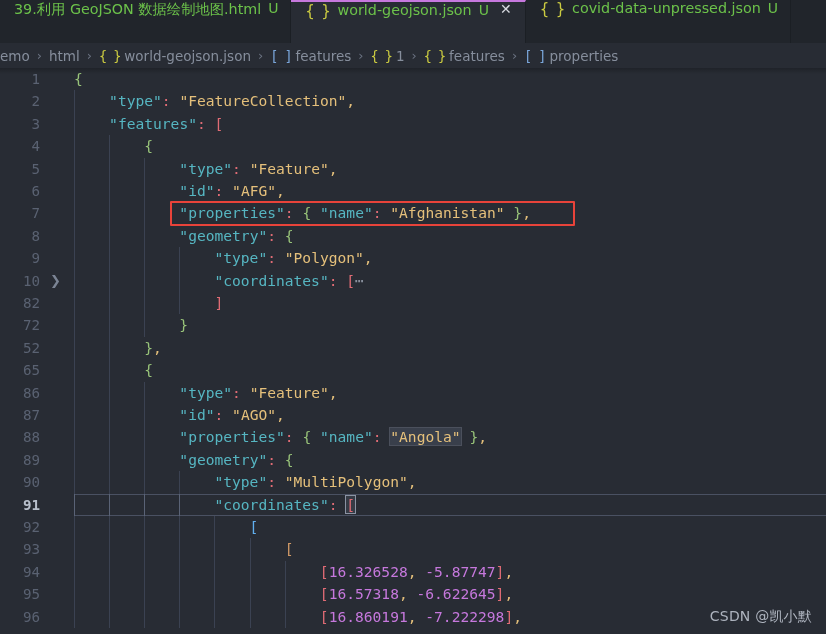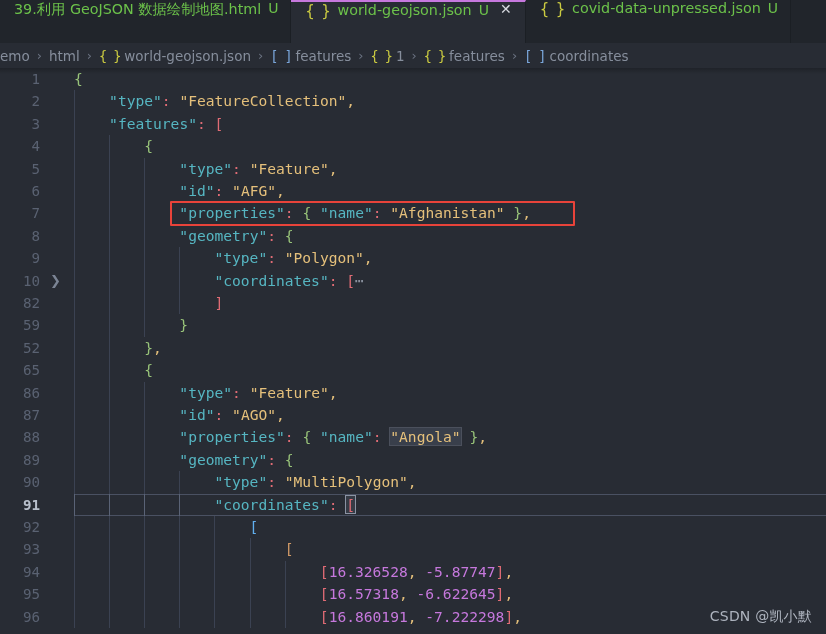--- a/index.html
+++ b/index.html
@@ -304,38 +304,38 @@
         <span class="crumb-label">1</span>
       </span>
       <span class="crumb-sep">›</span>
       <span class="crumb">
         <span class="crumb-icon obj">{ }</span>
         <span class="crumb-label">features</span>
       </span>
       <span class="crumb-sep">›</span>
       <span class="crumb">
         <span class="crumb-icon arr">[ ]</span>
-        <span class="crumb-label">coordinates</span>
+        <span class="crumb-label">properties</span>
       </span>
     </div>
 
   <div class="editor">
     <div class="code-rows" id="code-rows">
         <div class="row" style="top: 0px; position: absolute; left: 0px; width: 826px;"><div class="guides"></div><span class="lineno">1</span><span class="code" style="left: 74px;"><span class="t-brace-g">{</span></span></div>
         <div class="row" style="top: 22.4px; position: absolute; left: 0px; width: 826px;"><div class="guides"><div class="guide" style="left: 0px;"></div></div><span class="lineno">2</span><span class="code" style="left: 109.12px;"><span class="t-key">"type"</span><span class="t-colon">:</span><span class="t-punc"> </span><span class="t-str">"FeatureCollection"</span><span class="t-comma">,</span></span></div>
         <div class="row" style="top: 44.8px; position: absolute; left: 0px; width: 826px;"><div class="guides"><div class="guide" style="left: 0px;"></div></div><span class="lineno">3</span><span class="code" style="left: 109.12px;"><span class="t-key">"features"</span><span class="t-colon">:</span><span class="t-punc"> </span><span class="t-brk-pink">[</span></span></div>
         <div class="row" style="top: 67.2px; position: absolute; left: 0px; width: 826px;"><div class="guides"><div class="guide" style="left: 0px;"></div><div class="guide" style="left: 35.12px;"></div></div><span class="lineno">4</span><span class="code" style="left: 144.24px;"><span class="t-brace-g">{</span></span></div>
         <div class="row" style="top: 89.6px; position: absolute; left: 0px; width: 826px;"><div class="guides"><div class="guide" style="left: 0px;"></div><div class="guide" style="left: 35.12px;"></div><div class="guide" style="left: 70.24px;"></div></div><span class="lineno">5</span><span class="code" style="left: 179.36px;"><span class="t-key">"type"</span><span class="t-colon">:</span><span class="t-punc"> </span><span class="t-str">"Feature"</span><span class="t-comma">,</span></span></div>
         <div class="row" style="top: 112px; position: absolute; left: 0px; width: 826px;"><div class="guides"><div class="guide" style="left: 0px;"></div><div class="guide" style="left: 35.12px;"></div><div class="guide" style="left: 70.24px;"></div></div><span class="lineno">6</span><span class="code" style="left: 179.36px;"><span class="t-key">"id"</span><span class="t-colon">:</span><span class="t-punc"> </span><span class="t-str">"AFG"</span><span class="t-comma">,</span></span></div>
         <div class="row" style="top: 134.4px; position: absolute; left: 0px; width: 826px;"><div class="guides"><div class="guide" style="left: 0px;"></div><div class="guide" style="left: 35.12px;"></div><div class="guide" style="left: 70.24px;"></div></div><span class="lineno">7</span><span class="code" style="left: 179.36px;"><span class="t-key">"properties"</span><span class="t-colon">:</span><span class="t-punc"> </span><span class="t-brace-g">{</span><span class="t-punc"> </span><span class="t-key">"name"</span><span class="t-colon">:</span><span class="t-punc"> </span><span class="t-str">"Afghanistan"</span><span class="t-punc"> </span><span class="t-brace-g">}</span><span class="t-comma">,</span></span></div>
         <div class="row" style="top: 156.8px; position: absolute; left: 0px; width: 826px;"><div class="guides"><div class="guide" style="left: 0px;"></div><div class="guide" style="left: 35.12px;"></div><div class="guide" style="left: 70.24px;"></div></div><span class="lineno">8</span><span class="code" style="left: 179.36px;"><span class="t-key">"geometry"</span><span class="t-colon">:</span><span class="t-punc"> </span><span class="t-brace-g">{</span></span></div>
         <div class="row" style="top: 179.2px; position: absolute; left: 0px; width: 826px;"><div class="guides"><div class="guide" style="left: 0px;"></div><div class="guide" style="left: 35.12px;"></div><div class="guide" style="left: 70.24px;"></div><div class="guide" style="left: 105.36px;"></div></div><span class="lineno">9</span><span class="code" style="left: 214.48px;"><span class="t-key">"type"</span><span class="t-colon">:</span><span class="t-punc"> </span><span class="t-str">"Polygon"</span><span class="t-comma">,</span></span></div>
         <div class="row" style="top: 201.6px; position: absolute; left: 0px; width: 826px;"><div class="guides"><div class="guide" style="left: 0px;"></div><div class="guide" style="left: 35.12px;"></div><div class="guide" style="left: 70.24px;"></div><div class="guide" style="left: 105.36px;"></div></div><span class="lineno">10</span><span class="fold-chevron">❯</span><span class="code" style="left: 214.48px;"><span class="t-key">"coordinates"</span><span class="t-colon">:</span><span class="t-punc"> </span><span class="t-brk-pink">[</span><span class="t-dots">⋯</span></span></div>
         <div class="row" style="top: 224px; position: absolute; left: 0px; width: 826px;"><div class="guides"><div class="guide" style="left: 0px;"></div><div class="guide" style="left: 35.12px;"></div><div class="guide" style="left: 70.24px;"></div><div class="guide" style="left: 105.36px;"></div></div><span class="lineno">82</span><span class="code" style="left: 214.48px;"><span class="t-brk-pink">]</span></span></div>
-        <div class="row" style="top: 246.4px; position: absolute; left: 0px; width: 826px;"><div class="guides"><div class="guide" style="left: 0px;"></div><div class="guide" style="left: 35.12px;"></div><div class="guide" style="left: 70.24px;"></div></div><span class="lineno">59</span><span class="code" style="left: 179.36px;"><span class="t-brace-g">}</span></span></div>
+        <div class="row" style="top: 246.4px; position: absolute; left: 0px; width: 826px;"><div class="guides"><div class="guide" style="left: 0px;"></div><div class="guide" style="left: 35.12px;"></div><div class="guide" style="left: 70.24px;"></div></div><span class="lineno">72</span><span class="code" style="left: 179.36px;"><span class="t-brace-g">}</span></span></div>
         <div class="row" style="top: 268.8px; position: absolute; left: 0px; width: 826px;"><div class="guides"><div class="guide" style="left: 0px;"></div><div class="guide" style="left: 35.12px;"></div></div><span class="lineno">52</span><span class="code" style="left: 144.24px;"><span class="t-brace-g">}</span><span class="t-comma">,</span></span></div>
         <div class="row" style="top: 291.2px; position: absolute; left: 0px; width: 826px;"><div class="guides"><div class="guide" style="left: 0px;"></div><div class="guide" style="left: 35.12px;"></div></div><span class="lineno">65</span><span class="code" style="left: 144.24px;"><span class="t-brace-g">{</span></span></div>
         <div class="row" style="top: 313.6px; position: absolute; left: 0px; width: 826px;"><div class="guides"><div class="guide" style="left: 0px;"></div><div class="guide" style="left: 35.12px;"></div><div class="guide" style="left: 70.24px;"></div></div><span class="lineno">86</span><span class="code" style="left: 179.36px;"><span class="t-key">"type"</span><span class="t-colon">:</span><span class="t-punc"> </span><span class="t-str">"Feature"</span><span class="t-comma">,</span></span></div>
         <div class="row" style="top: 336px; position: absolute; left: 0px; width: 826px;"><div class="guides"><div class="guide" style="left: 0px;"></div><div class="guide" style="left: 35.12px;"></div><div class="guide" style="left: 70.24px;"></div></div><span class="lineno">87</span><span class="code" style="left: 179.36px;"><span class="t-key">"id"</span><span class="t-colon">:</span><span class="t-punc"> </span><span class="t-str">"AGO"</span><span class="t-comma">,</span></span></div>
         <div class="row" style="top: 358.4px; position: absolute; left: 0px; width: 826px;"><div class="guides"><div class="guide" style="left: 0px;"></div><div class="guide" style="left: 35.12px;"></div><div class="guide" style="left: 70.24px;"></div></div><span class="lineno">88</span><span class="code" style="left: 179.36px;"><span class="t-key">"properties"</span><span class="t-colon">:</span><span class="t-punc"> </span><span class="t-brace-g">{</span><span class="t-punc"> </span><span class="t-key">"name"</span><span class="t-colon">:</span><span class="t-punc"> </span><span class="t-str wordmatch">"Angola"</span><span class="t-punc"> </span><span class="t-brace-g">}</span><span class="t-comma">,</span></span></div>
         <div class="row" style="top: 380.8px; position: absolute; left: 0px; width: 826px;"><div class="guides"><div class="guide" style="left: 0px;"></div><div class="guide" style="left: 35.12px;"></div><div class="guide" style="left: 70.24px;"></div></div><span class="lineno">89</span><span class="code" style="left: 179.36px;"><span class="t-key">"geometry"</span><span class="t-colon">:</span><span class="t-punc"> </span><span class="t-brace-g">{</span></span></div>
         <div class="row" style="top: 403.2px; position: absolute; left: 0px; width: 826px;"><div class="guides"><div class="guide" style="left: 0px;"></div><div class="guide" style="left: 35.12px;"></div><div class="guide" style="left: 70.24px;"></div><div class="guide" style="left: 105.36px;"></div></div><span class="lineno">90</span><span class="code" style="left: 214.48px;"><span class="t-key">"type"</span><span class="t-colon">:</span><span class="t-punc"> </span><span class="t-str">"MultiPolygon"</span><span class="t-comma">,</span></span></div>
         <div class="row current" style="top: 425.6px; position: absolute; left: 0px; width: 826px;"><div class="current-line-box"></div><div class="guides"><div class="guide" style="left: 0px;"></div><div class="guide" style="left: 35.12px;"></div><div class="guide" style="left: 70.24px;"></div><div class="guide" style="left: 105.36px;"></div></div><span class="lineno">91</span><span class="code" style="left: 214.48px;"><span class="t-key">"coordinates"</span><span class="t-colon">:</span><span class="t-punc"> </span><span class="t-brk-pink cursor-blk">[</span></span></div>
         <div class="row" style="top: 448px; position: absolute; left: 0px; width: 826px;"><div class="guides"><div class="guide" style="left: 0px;"></div><div class="guide" style="left: 35.12px;"></div><div class="guide" style="left: 70.24px;"></div><div class="guide" style="left: 105.36px;"></div><div class="guide" style="left: 140.48px;"></div></div><span class="lineno">92</span><span class="code" style="left: 249.6px;"><span class="t-brk-blue">[</span></span></div>
         <div class="row" style="top: 470.4px; position: absolute; left: 0px; width: 826px;"><div class="guides"><div class="guide" style="left: 0px;"></div><div class="guide" style="left: 35.12px;"></div><div class="guide" style="left: 70.24px;"></div><div class="guide" style="left: 105.36px;"></div><div class="guide" style="left: 140.48px;"></div><div class="guide" style="left: 175.6px;"></div></div><span class="lineno">93</span><span class="code" style="left: 284.72px;"><span class="t-brk-org">[</span></span></div>

